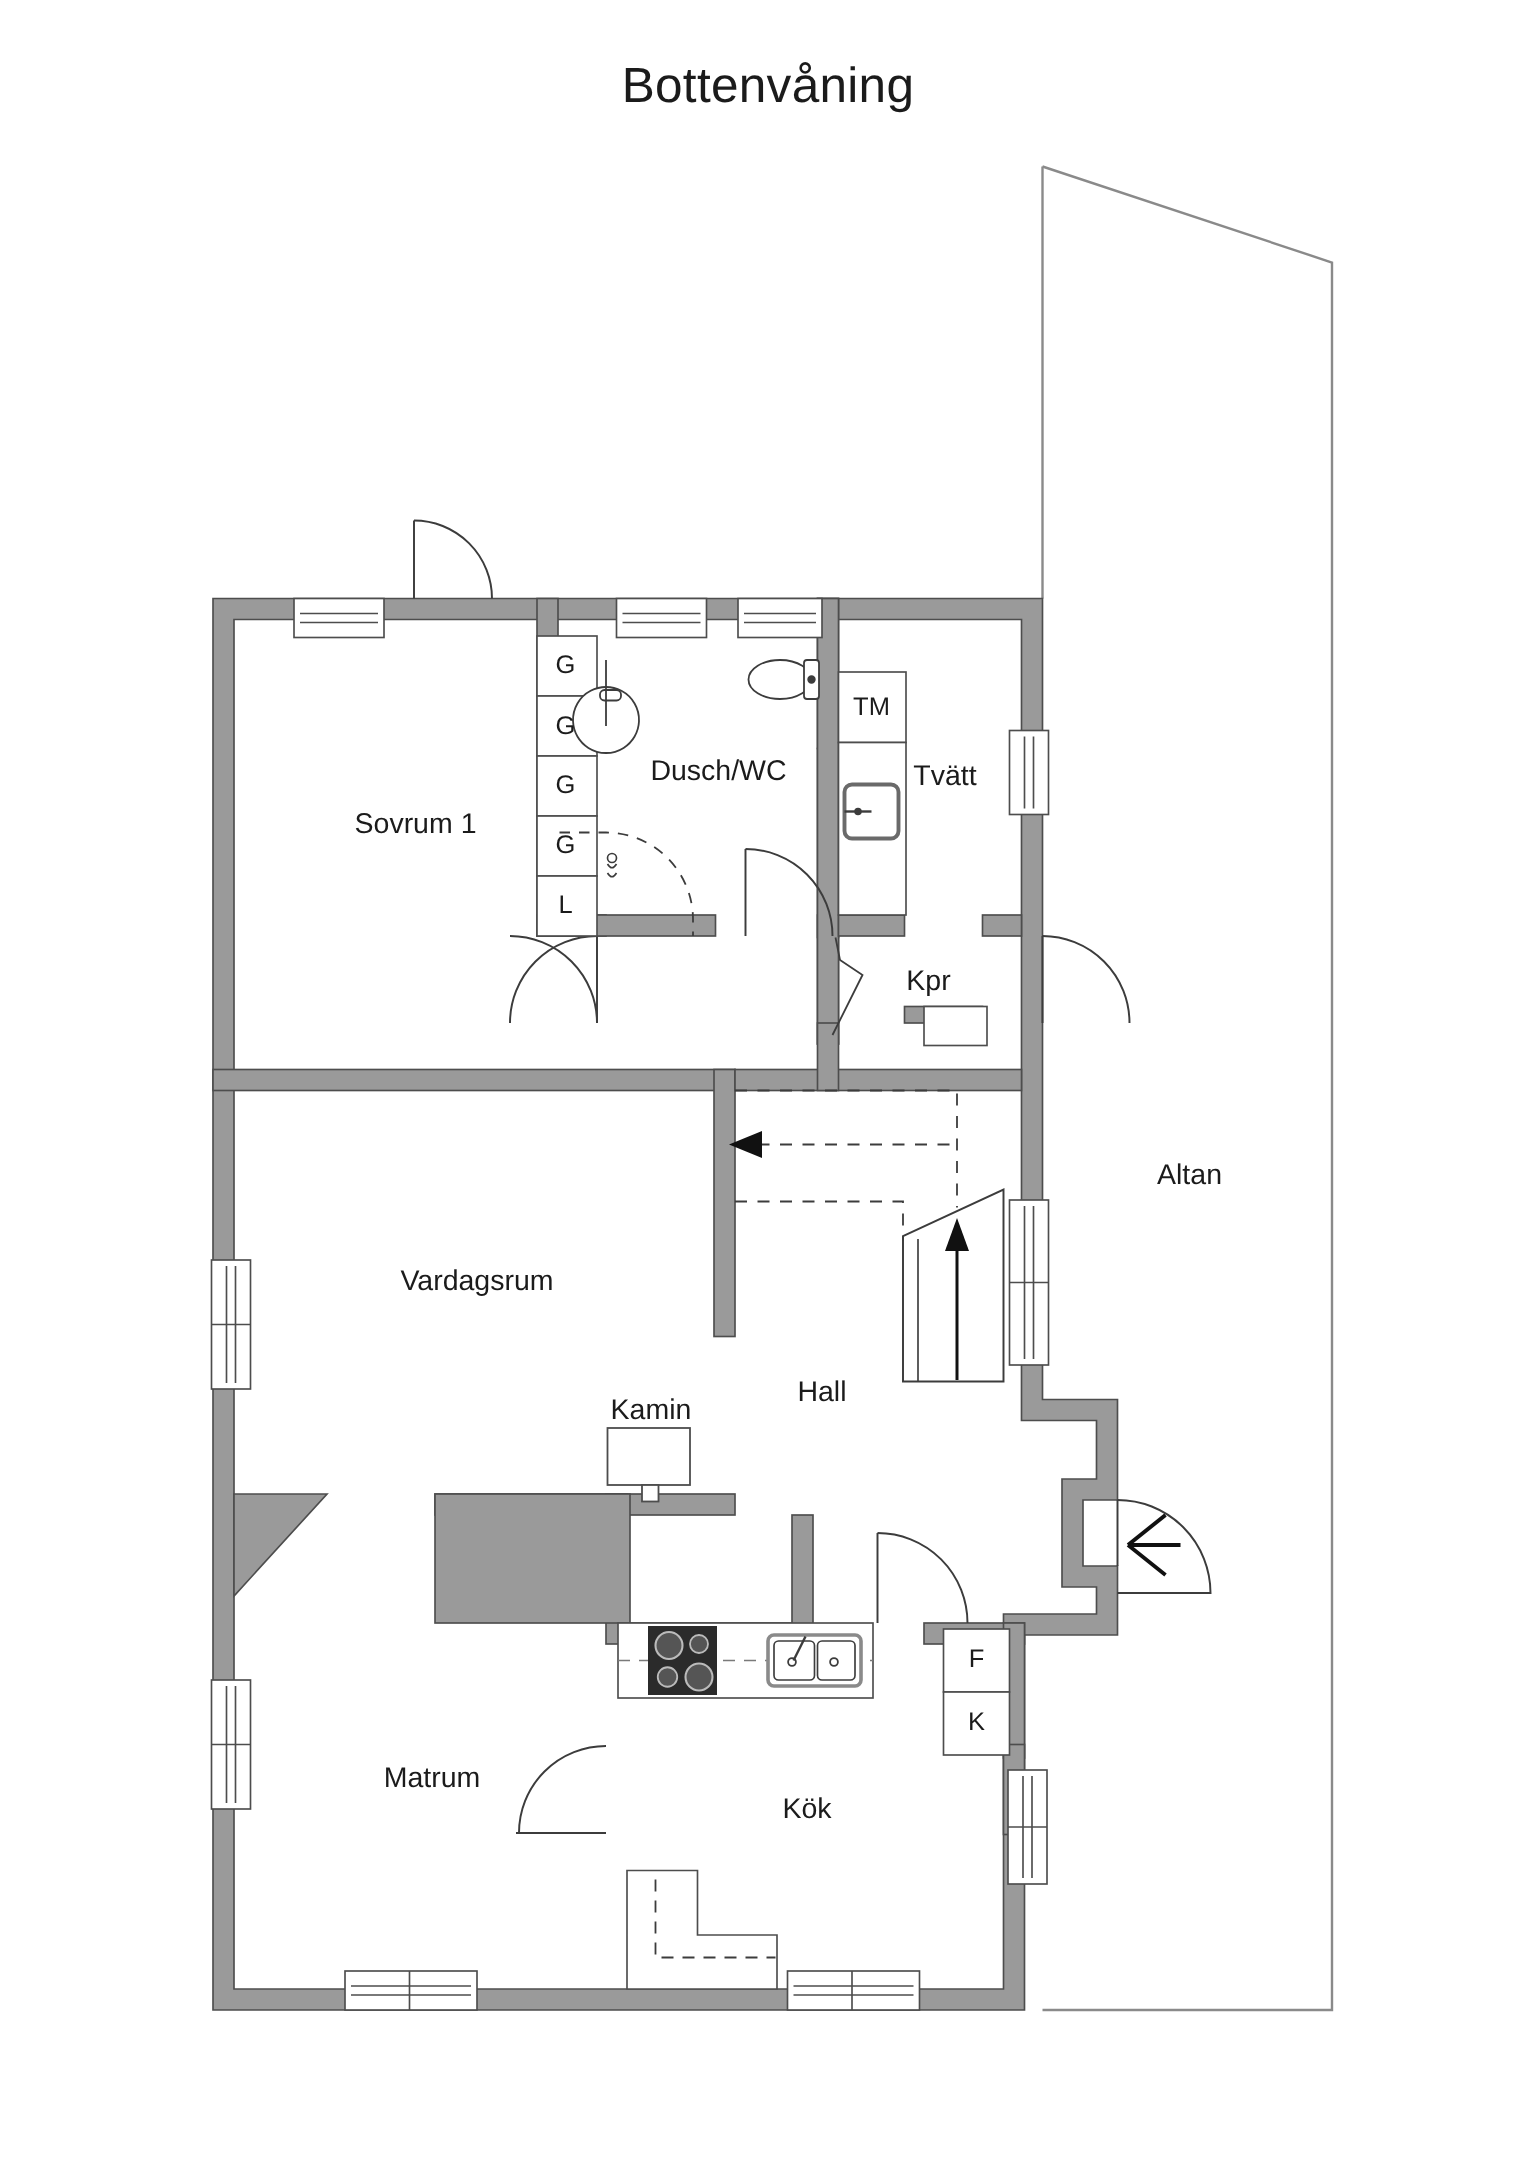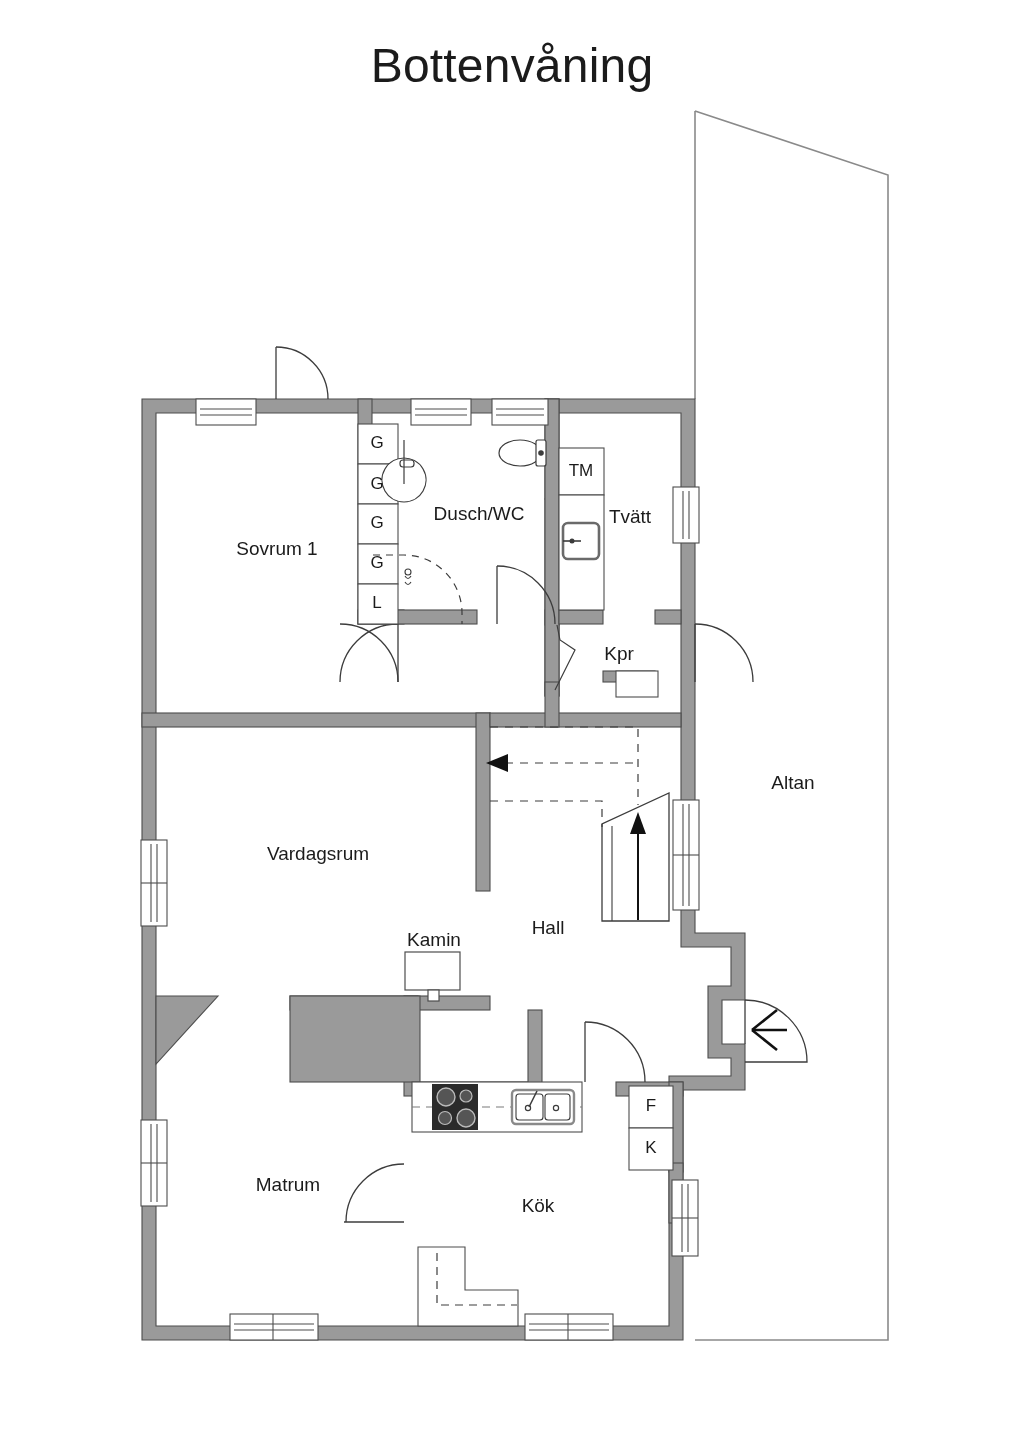--- a/index.html
+++ b/index.html
@@ -18,21 +18,21 @@
     position: relative;
     width: 1024px;
     height: 1448px;
   }
   .plan-title {
     position: absolute;
     left: 0;
     top: 38px;
     width: 1024px;
     text-align: center;
-    font-size: 48px;
+    font-size: 33px;
     color: #1b1b1b;
     font-weight: 400;
     letter-spacing: 0.2px;
   }
   svg#plan-svg {
     position: absolute;
     left: 0;
     top: 0;
   }
   .room-label {

